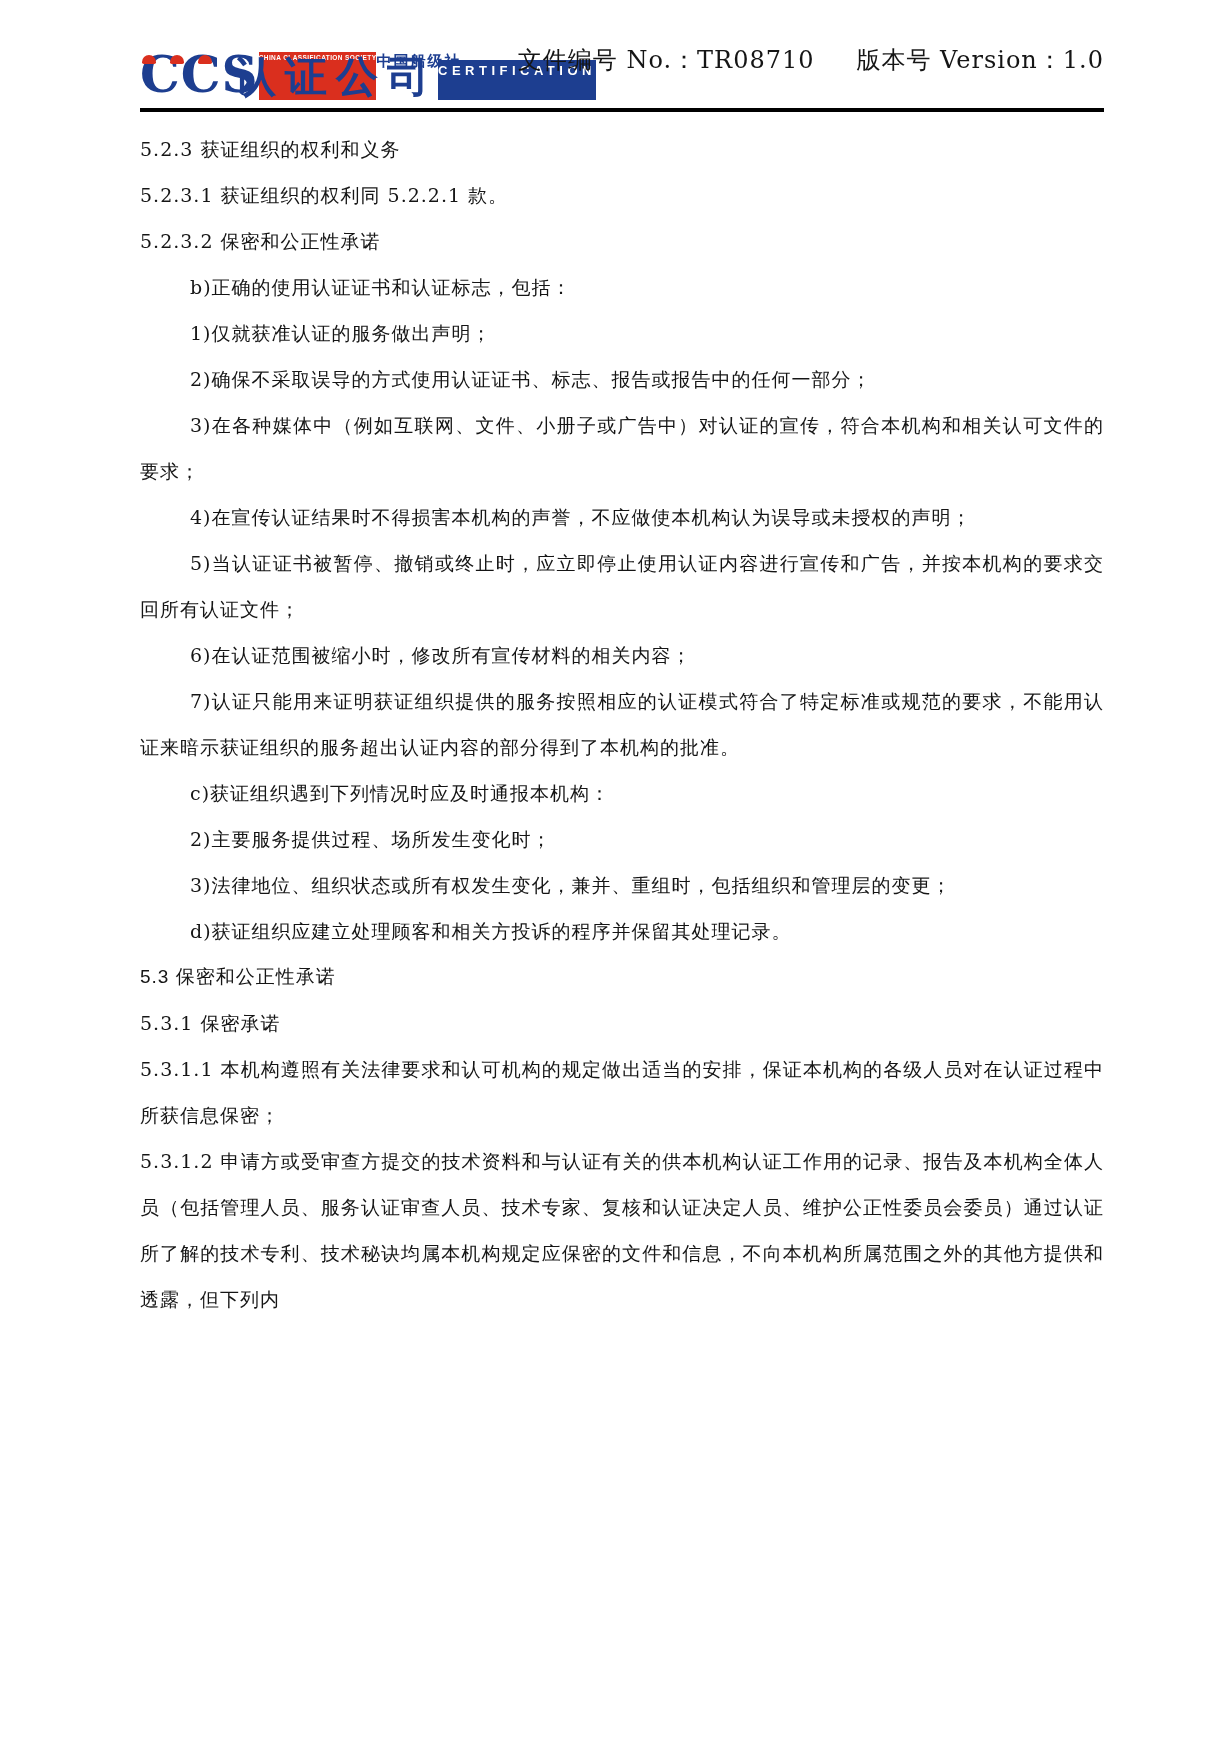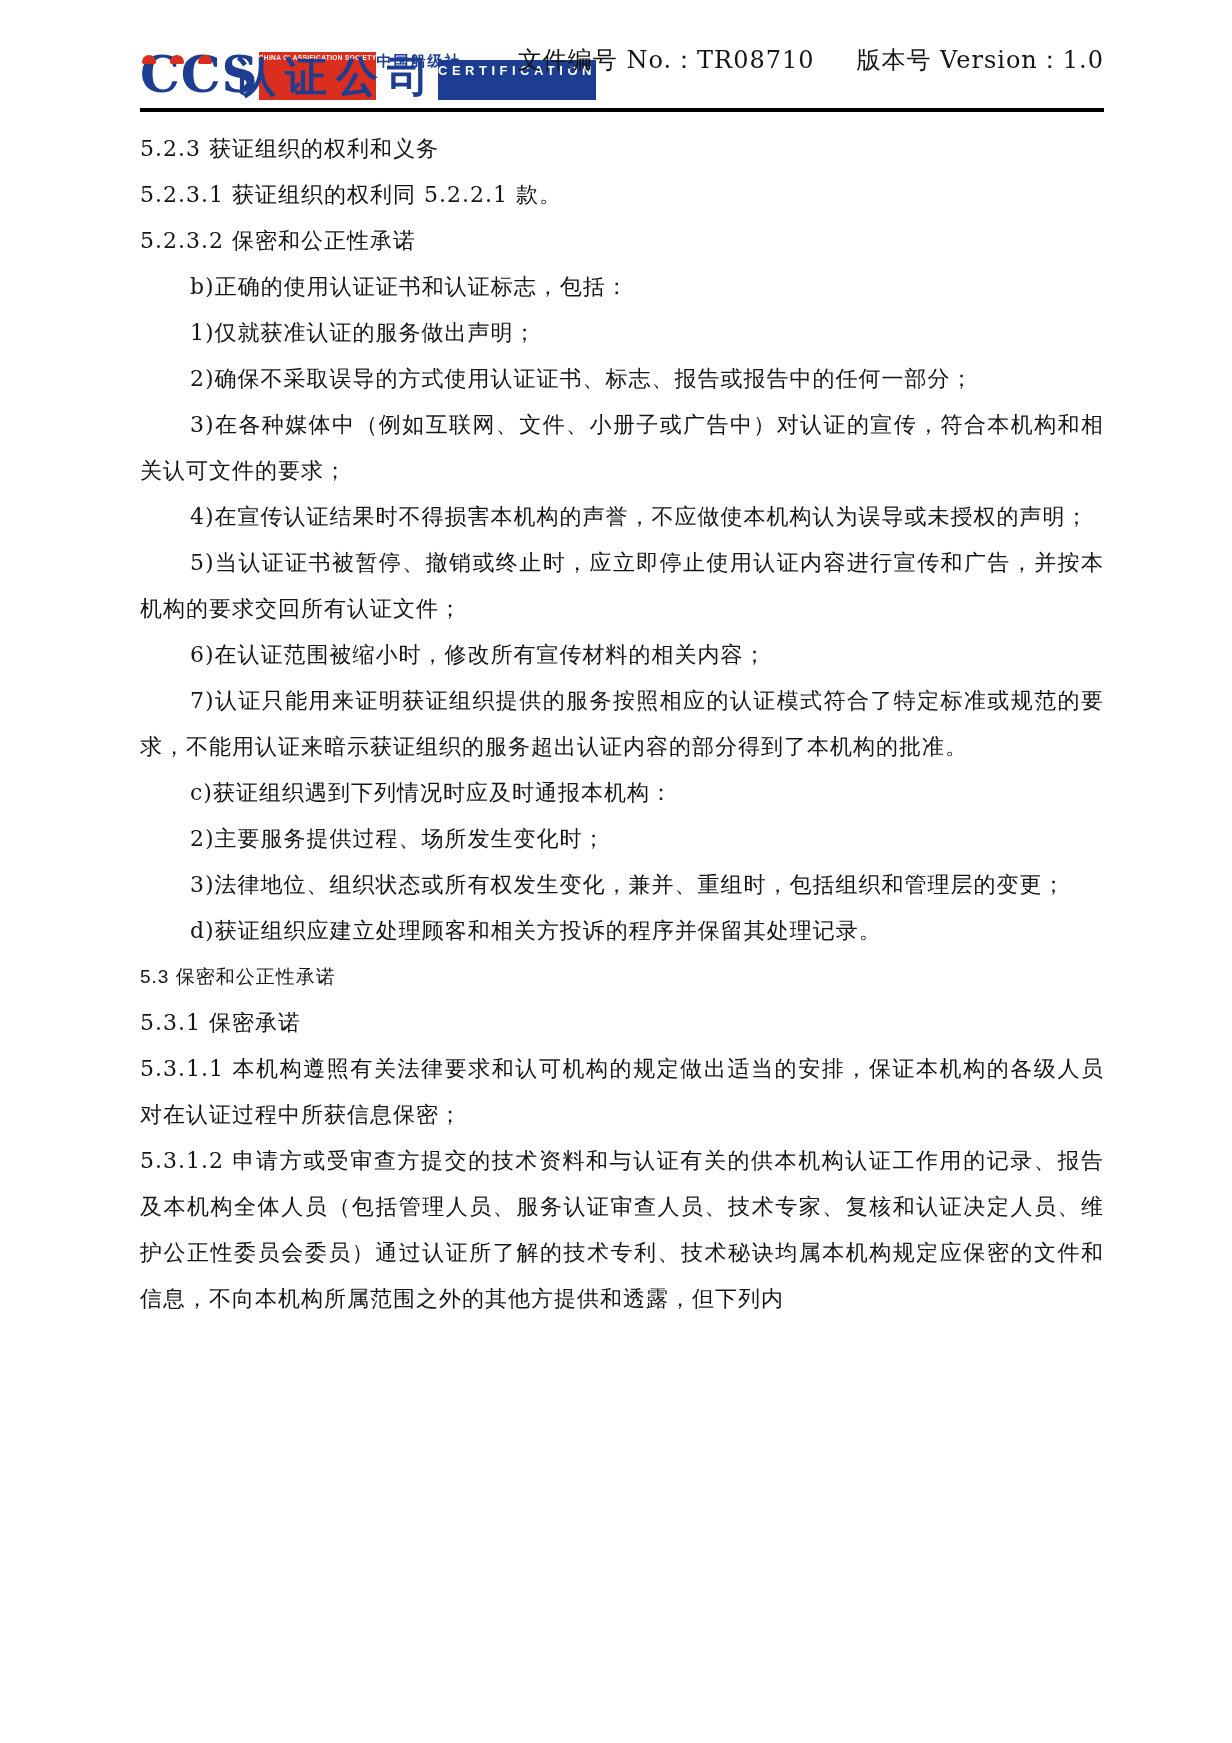--- a/index.html
+++ b/index.html
@@ -98,21 +98,21 @@
   }
   .doc-info .gap { display: inline-block; width: 42px; }
 
   
   .doc-body {
     margin-top: 14px;
     flex: 1 1 auto;
   }
   .para {
     margin: 0;
-    font-size: 22px;
+    font-size: 19px;
     line-height: 46px;
     letter-spacing: 1px;
     text-align: justify;
   }
   .para.indent { text-indent: 50px; }
   .para.heading {
     font-family: "Liberation Sans", sans-serif;
     font-weight: normal;
     font-size: 19px;
   }

